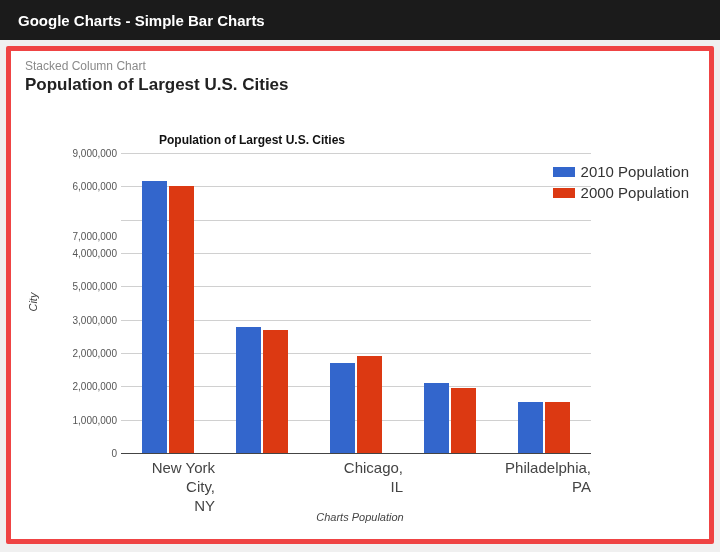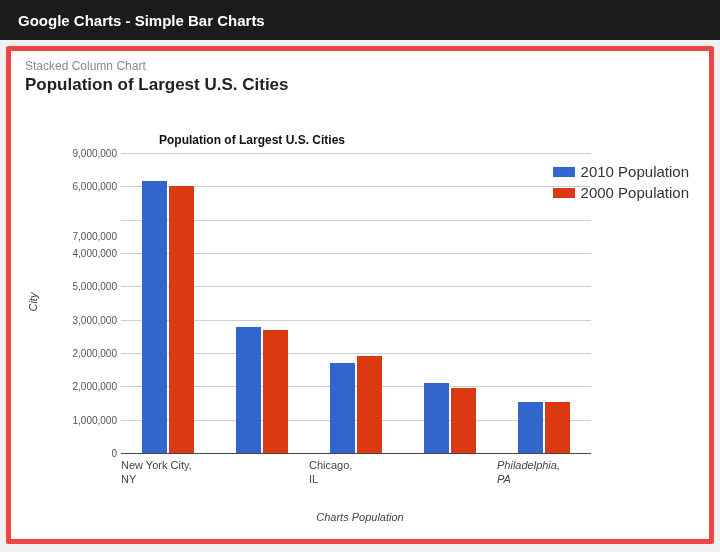--- a/index.html
+++ b/index.html
@@ -117,23 +117,23 @@
     position: absolute;
     bottom: 0;
     width: 25px;
   }
   .bar.s0 { background: #3366cc; }
   .bar.s1 { background: #dc3912; }
   .x-tick {
     position: absolute;
     top: 100%;
     margin-top: 6px;
-    font-size: 11px;
+    font-size: 15px;
     color: #444;
-    text-align: left;
+    text-align: right;
     line-height: 1.25;
     width: 94px;
     transform: translateX(-50%);
   }
   .legend {
     position: absolute;
     right: 20px;
     top: 58px;
     font-size: 15px;
     color: #333;
@@ -205,21 +205,21 @@
               <div class="bar s0" style="height: 69.9817px; width: 25px; left: 21px;"></div>
               <div class="bar s1" style="height: 65.121px; width: 25px; left: 48px;"></div>
             </div>
             <div class="group" style="left: 376px; width: 94px;">
               <div class="bar s0" style="height: 50.8669px; width: 25px; left: 21px;"></div>
               <div class="bar s1" style="height: 50.585px; width: 25px; left: 48px;"></div>
             </div>
           </div>
           <div class="x-tick" style="left: 47px;">New York City,<br>NY</div>
           <div class="x-tick" style="left: 235px; margin-top: 6px;">Chicago,<br>IL</div>
-          <div class="x-tick" style="left: 423px; font-style: italic;">Philadelphia,<br>PA</div>
+          <div class="x-tick" style="left: 423px;">Philadelphia,<br>PA</div>
         </div>
 
       <div class="legend">
         <div class="legend-item">
           <span class="swatch s0"></span>
           <span>2010 Population</span>
         </div>
         <div class="legend-item">
           <span class="swatch s1"></span>
           <span>2000 Population</span>

